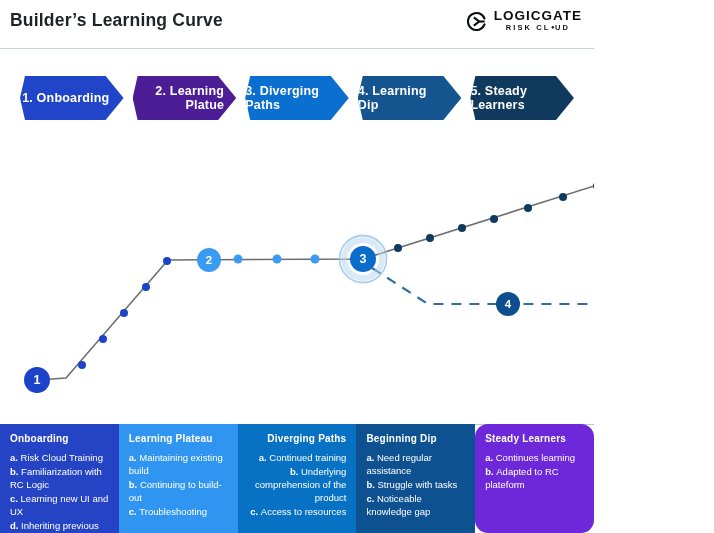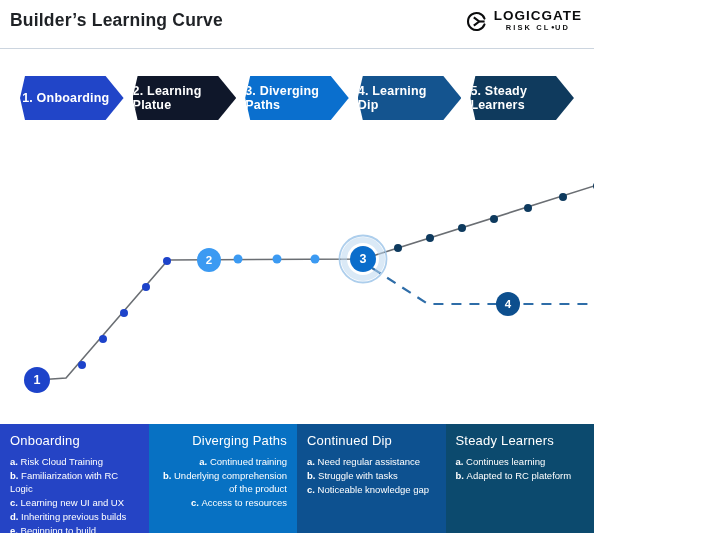--- a/index.html
+++ b/index.html
@@ -22,21 +22,21 @@
         color:#fff;font-size:12.5px;font-weight:bold;letter-spacing:.2px;padding-right:12px;box-sizing:border-box;
         clip-path:polygon(5px 0, calc(100% - 18px) 0, 100% 50%, calc(100% - 18px) 100%, 5px 100%, 0 50%);}
 
   
   #curve-svg{position:absolute;top:0;left:0;width:714px;height:533px;}
   #curve-svg text{font-family:"Liberation Sans", sans-serif;font-weight:bold;fill:#fff;}
 
   
   #detail-band{position:absolute;left:0;right:0;top:424px;bottom:0;display:flex;box-shadow:inset 0 1px 0 rgba(0,0,30,.25);}
   .panel{flex:1;padding:9px 10px 0 10px;box-sizing:border-box;color:#fff;}
-  .panel h3{margin:0 0 7px 0;font-size:13px;font-weight:normal;letter-spacing:.2px;}
+  .panel h3{margin:0 0 7px 0;font-size:10px;font-weight:bold;letter-spacing:.2px;}
   .panel .item{font-size:9.5px;line-height:13px;margin:0 0 1px 0;}
   .panel .item .k{font-weight:bold;}
 </style>
 </head>
 <body>
 
 <div id="stage">
 
   <div id="header">
     <div id="page-title">Builder’s Learning Curve</div>
@@ -52,21 +52,21 @@
           <span>RISK CL</span>
             <span class="dot">●</span>
             <span>UD</span>
         </div>
       </div>
     </div>
   </div>
 
   <div id="chevron-row">
       <div class="chev" style="background: rgb(33, 69, 200);">1. Onboarding</div>
-      <div class="chev" style="background: #0f172a;">2. Learning Platue</div>
+      <div class="chev" style="background: #4c1d95; text-align: right;">2. Learning Platue</div>
       <div class="chev" style="background: rgb(10, 111, 206);">3. Diverging Paths</div>
       <div class="chev" style="background: rgb(20, 84, 143);">4. Learning Dip</div>
       <div class="chev" style="background: rgb(15, 58, 93);">5. Steady Learners</div>
     </div>
 
   <svg id="curve-svg" viewBox="0 0 714 533">
       <path d="M37,380 L66,378 L168,260 L363,259 L670,162" fill="none" stroke="#6a6e73" stroke-width="1.6"></path>
       <path d="M372,268 L428,304 L692,304" fill="none" stroke="#2e6da8" stroke-width="2.2" stroke-dasharray="10 8"></path>
       <circle cx="82" cy="365" r="4" fill="#1d43ca"></circle>
       <circle cx="103" cy="339" r="4" fill="#1d43ca"></circle>
@@ -100,32 +100,38 @@
 
   <div id="detail-band">
       <div class="panel" style="background: rgb(37, 68, 197);">
         <h3>Onboarding</h3>
         <div class="item"><span class="k">a. </span><span class="t">Risk Cloud Training</span></div>
         <div class="item"><span class="k">b. </span><span class="t">Familiarization with RC Logic</span></div>
         <div class="item"><span class="k">c. </span><span class="t">Learning new UI and UX</span></div>
         <div class="item"><span class="k">d. </span><span class="t">Inheriting previous builds</span></div>
         <div class="item"><span class="k">e. </span><span class="t">Beginning to build</span></div>
       </div>
+      <div class="panel" style="background: rgb(47, 149, 240);">
+        <h3>Learning Plateau</h3>
+        <div class="item"><span class="k">a. </span><span class="t">Maintaining existing build</span></div>
+        <div class="item"><span class="k">b. </span><span class="t">Continuing to build-out</span></div>
+        <div class="item"><span class="k">c. </span><span class="t">Troubleshooting</span></div>
+      </div>
       <div class="panel" style="background: rgb(7, 113, 195); text-align: right;">
         <h3>Diverging Paths</h3>
         <div class="item"><span class="k">a. </span><span class="t">Continued training</span></div>
         <div class="item"><span class="k">b. </span><span class="t">Underlying comprehension of the product</span></div>
         <div class="item"><span class="k">c. </span><span class="t">Access to resources</span></div>
       </div>
       <div class="panel" style="background: rgb(13, 81, 144);">
-        <h3>Continued Dip</h3>
+        <h3>Beginning Dip</h3>
         <div class="item"><span class="k">a. </span><span class="t">Need regular assistance</span></div>
         <div class="item"><span class="k">b. </span><span class="t">Struggle with tasks</span></div>
         <div class="item"><span class="k">c. </span><span class="t">Noticeable knowledge gap</span></div>
       </div>
-      <div class="panel" style="background: #0c4a6e;">
+      <div class="panel" style="background: #6d28d9; border-radius: 13px;">
         <h3>Steady Learners</h3>
         <div class="item"><span class="k">a. </span><span class="t">Continues learning</span></div>
         <div class="item"><span class="k">b. </span><span class="t">Adapted to RC plateform</span></div>
       </div>
     </div>
 
 </div>
 
 </body></html>

